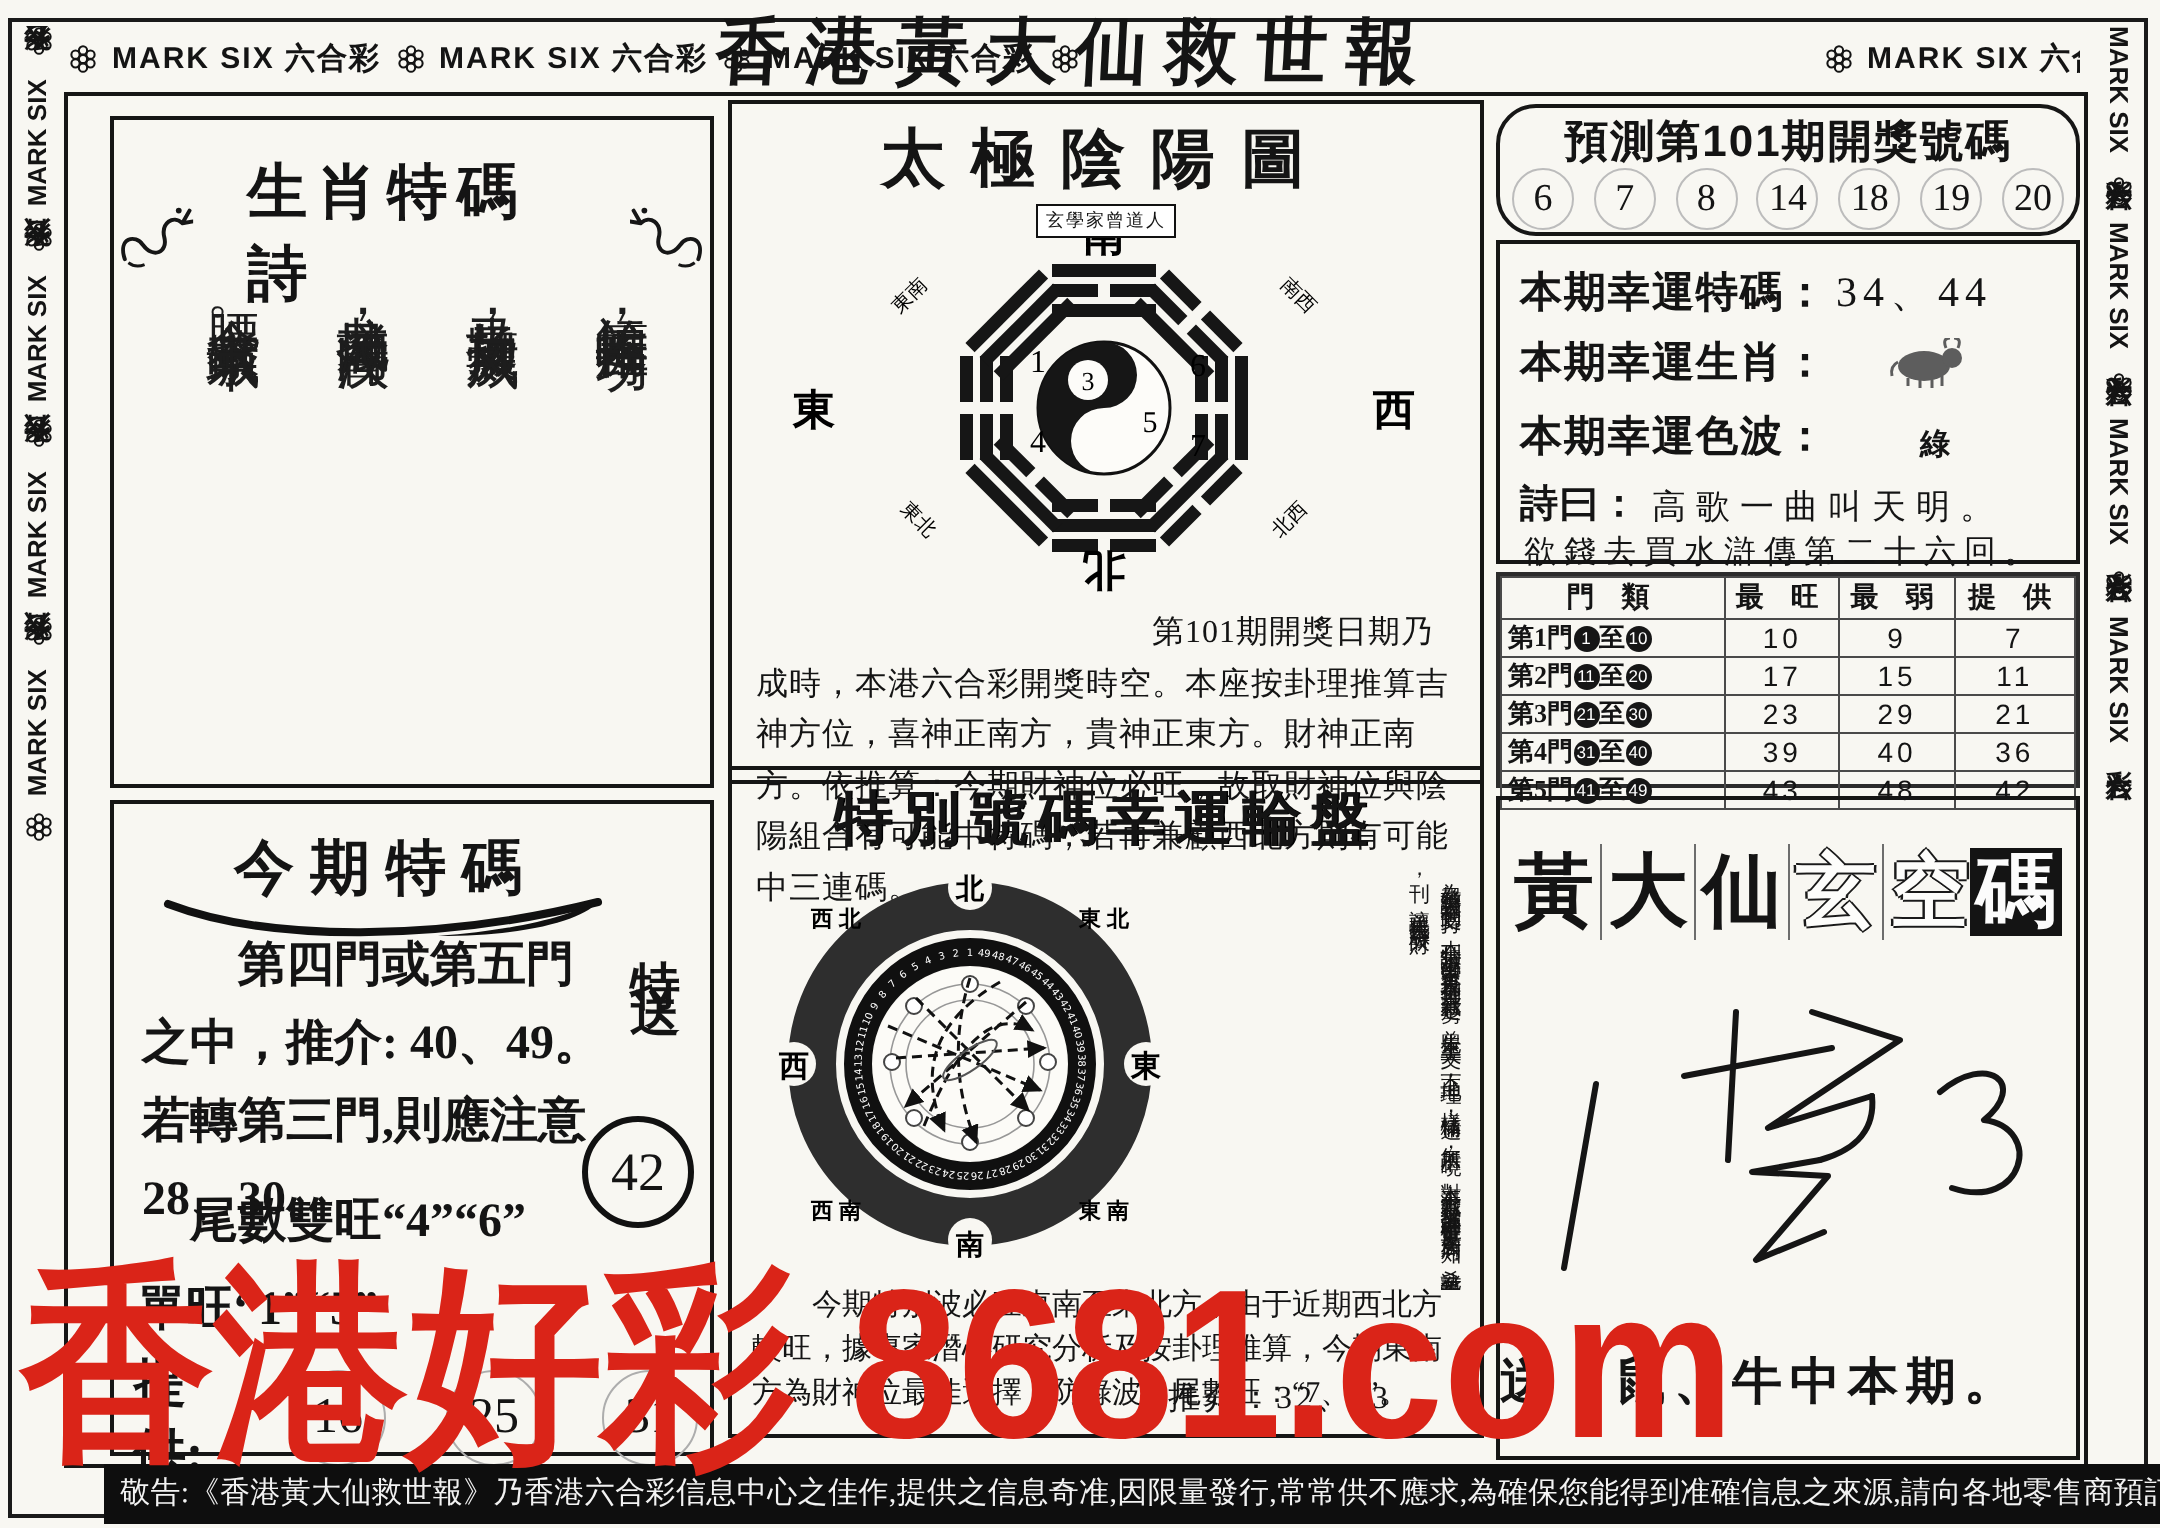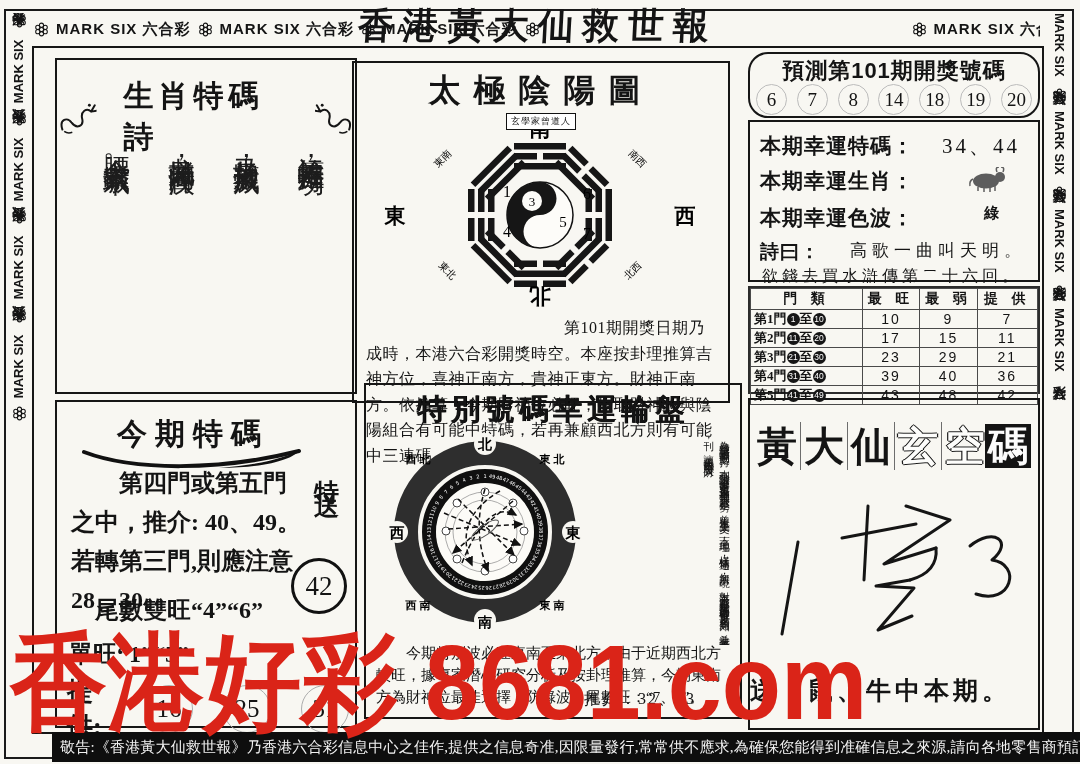--- a/index.html
+++ b/index.html
@@ -44,21 +44,21 @@
           text-align:center;line-height:50px;font-family:"Liberation Serif",serif;font-size:27px;}
   .sp-body{left:14px;top:62px;width:232px;font-family:"Liberation Serif",serif;font-size:24px;
            line-height:1.62;font-weight:600;text-indent:2em;}
   .sp-t1{left:38px;top:192px;font-family:"Liberation Serif",serif;font-size:24px;font-weight:600;}
   .sp-t2{left:12px;top:236px;font-family:"Liberation Serif",serif;font-size:24px;font-weight:600;}
   .sp-provide{left:10px;top:272px;right:6px;display:flex;align-items:center;gap:30px;}
   .sp-provide-label{font-family:"Liberation Serif",serif;font-size:26px;font-weight:bold;}
   .numcirc{width:46px;height:46px;border:1.5px solid #adadad;border-radius:50%;text-align:center;
            line-height:46px;font-family:"Liberation Serif",serif;font-size:25px;flex:none;}
   
-  #taiji-box{left:352px;top:50px;width:374px;height:338px;margin-top:11px;}
+  #taiji-box{left:364px;top:50px;width:374px;height:338px;}
   .tj-title{left:0;top:6px;width:100%;text-align:center;font-size:32px;font-weight:900;letter-spacing:13px;}
   .tj-master{left:50%;top:50px;transform:translateX(-50%);border:1px solid #111;font-size:9px;
              padding:1px 4px;letter-spacing:1px;background:#fff;z-index:2;}
   .tj-svg{left:27px;top:58px;}
   .tj-para{left:12px;top:252px;width:350px;font-family:"Liberation Serif",serif;font-size:16px;
            line-height:1.6;text-indent:198px;letter-spacing:0.5px;}
   
   #wheel-box{left:364px;top:383px;width:374px;height:332px;}
   .wh-title{left:0;top:5px;width:100%;text-align:center;font-size:29px;font-weight:900;letter-spacing:5px;
             text-shadow:0.7px 0 #000;}
@@ -71,21 +71,21 @@
   .rimnum{font-size:5px;fill:#fff;text-anchor:middle;font-family:"DejaVu Sans",sans-serif;}
   
   #predict-box{left:748px;top:52px;width:288px;height:62px;border-radius:20px;}
   .pd-title{left:0;top:2px;width:100%;text-align:center;font-family:"Liberation Sans",sans-serif;
             font-size:22px;font-weight:bold;letter-spacing:1px;}
   .pd-nums{left:6px;top:30px;right:6px;display:flex;justify-content:space-between;align-items:center;}
   .pdc{width:29px;height:29px;border:1.2px solid #bcbcbc;border-radius:50%;text-align:center;
        line-height:29px;font-family:"Liberation Serif",serif;font-size:19px;flex:none;}
   
   #lucky-box{left:748px;top:120px;width:288px;height:158px;}
-  .lk-row{position:absolute;left:10px;display:flex;align-items:flex-start;gap:24px;}
+  .lk-row{position:absolute;left:10px;display:flex;align-items:flex-end;}
   .lk-label{font-family:"Liberation Serif",serif;font-size:21px;font-weight:bold;letter-spacing:1px;white-space:nowrap;}
   .lk-val{font-family:"Liberation Serif",serif;font-size:21px;margin-left:4px;letter-spacing:3px;}
   .lk-green{font-size:15px;font-weight:bold;margin-left:46px;}
   .lk-poem1{font-family:"Liberation Serif",serif;font-size:17px;letter-spacing:5px;margin-left:6px;white-space:nowrap;}
   .lk-poem2{font-family:"Liberation Serif",serif;font-size:16px;letter-spacing:4px;white-space:nowrap;}
   
   #table-box{left:748px;top:286px;width:288px;height:104px;border:2px solid #2c2c2c;}
   #gate-table{width:100%;height:100%;border-collapse:collapse;table-layout:fixed;border-radius:13px;}
   #gate-table th,#gate-table td{border:1px solid #4a4a4a;padding:0;}
   #gate-table th{font-family:"Liberation Serif",serif;font-size:14px;letter-spacing:5px;height:20px;}

